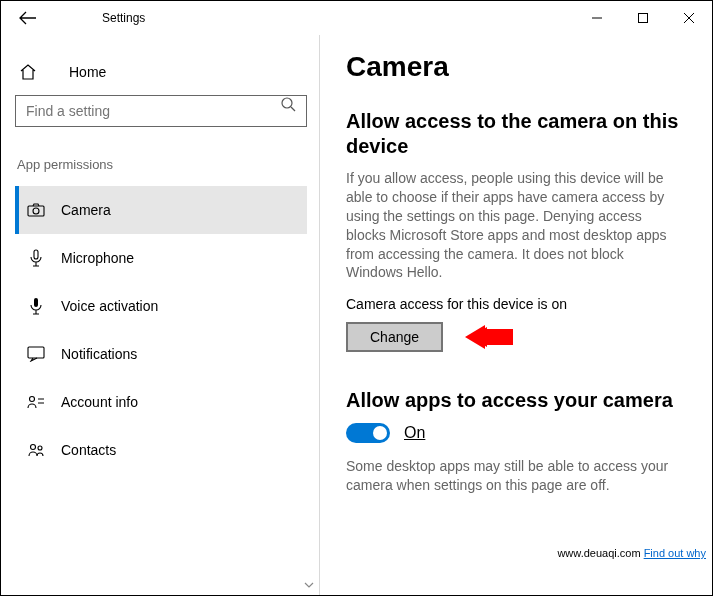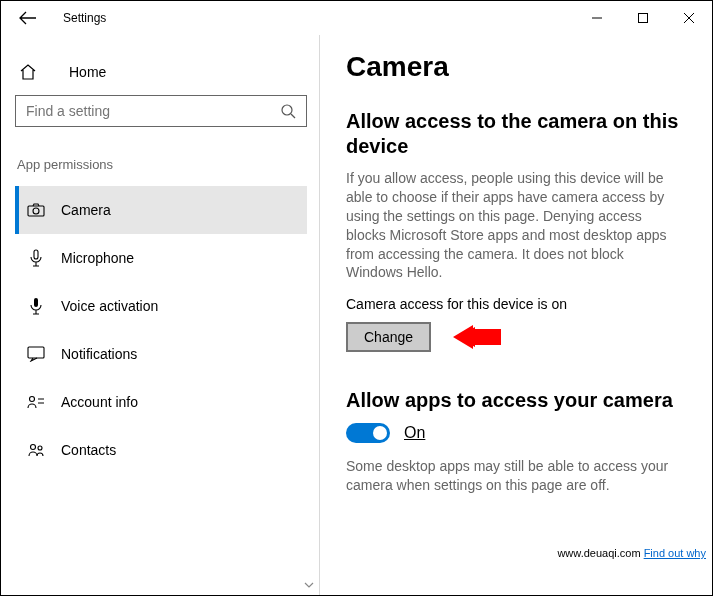--- a/index.html
+++ b/index.html
@@ -5,33 +5,34 @@
     * { margin: 0; padding: 0; box-sizing: border-box; }
     body {
       font-family: "Segoe UI", -apple-system, sans-serif;
       width: 713px; height: 596px;
       border: 1px solid #000; overflow: hidden;
       background: #fff; position: relative; color: #000;
     }
     .titlebar {
       height: 34px; display: flex; align-items: center;
       padding: 0 0 0 18px;
+      gap: 39px;
     }
     .back-arrow { width: 20px; height: 20px; display: inline-flex; align-items: center; margin-right: 24px; cursor: pointer; }
     .titlebar-label { font-size: 12px; }
     .winbtns { margin-left: auto; display: flex; }
     .winbtn { width: 46px; height: 32px; display: flex; align-items: center; justify-content: center; cursor: pointer; }
     .main { display: flex; height: calc(596px - 36px); }
     .sidebar {
       width: 318px; flex: 0 0 318px; padding: 24px 12px 0 14px;
       display: flex; flex-direction: column; position: relative;
     }
     .home-row { display: flex; align-items: center; gap: 32px; padding: 4px 4px 14px 4px; font-size: 14px; cursor: pointer; }
     .search {
-      display: flex; align-items: center; border: 1px solid #666;
+      display: flex; border: 1px solid #666;
       height: 32px; padding: 0 10px; margin-bottom: 18px;
     }
     .search input {
       flex: 1; border: none; outline: none; font-size: 14px; background: transparent;
     }
     .section-title { font-size: 14px; font-weight: 600; margin-bottom: 38px; }
     .category-label { font-size: 13px; color: #666; margin: 12px 0 14px 2px; }
     .nav-item {
       display: flex; align-items: center; gap: 16px;
       height: 48px; padding-left: 8px; font-size: 14px;
@@ -42,21 +43,21 @@
     .divider { width: 1px; background: #d9d9d9; }
     .content {
       flex: 1; padding: 16px 30px 0 26px; overflow: hidden; position: relative;
     }
     .h1 { font-size: 28px; font-weight: 600; margin-bottom: 26px; }
     .h2 { font-size: 20px; font-weight: 600; margin-bottom: 10px; line-height: 1.25; }
     .para { font-size: 14px; color: #666; line-height: 1.35; margin-bottom: 14px; }
     .status-line { font-size: 14px; margin-bottom: 10px; }
     .change-btn {
       border: 2px solid #747474; background: #cccccc; font-size: 14px;
-      padding: 5px 16px; cursor: pointer; font-family: inherit;
+      padding: 5px 22px; cursor: pointer; font-family: inherit;
     }
     .btn-row { display: flex; align-items: center; gap: 22px; margin-bottom: 36px; }
     .arrow-annot { color: #ff0000; }
     .toggle-row { display: flex; align-items: center; gap: 14px; margin-bottom: 14px; text-decoration: underline; }
     .toggle {
       width: 44px; height: 20px; background: #0078d4; border-radius: 10px; position: relative; cursor: pointer;
     }
     .toggle .knob {
       position: absolute; right: 3px; top: 3px; width: 14px; height: 14px; border-radius: 50%; background: #fff;
     }

